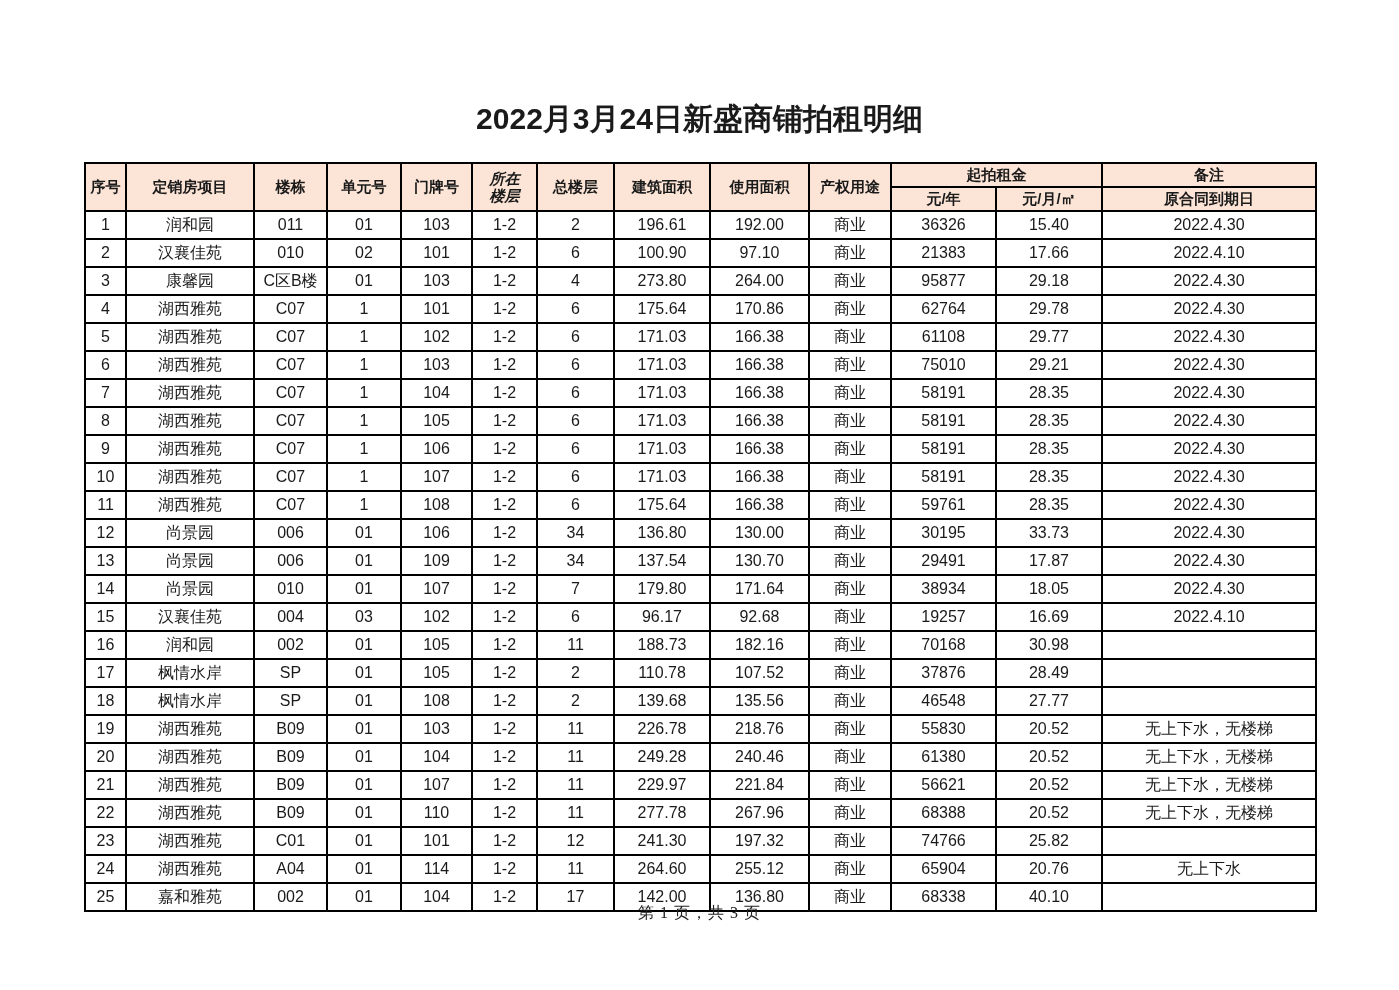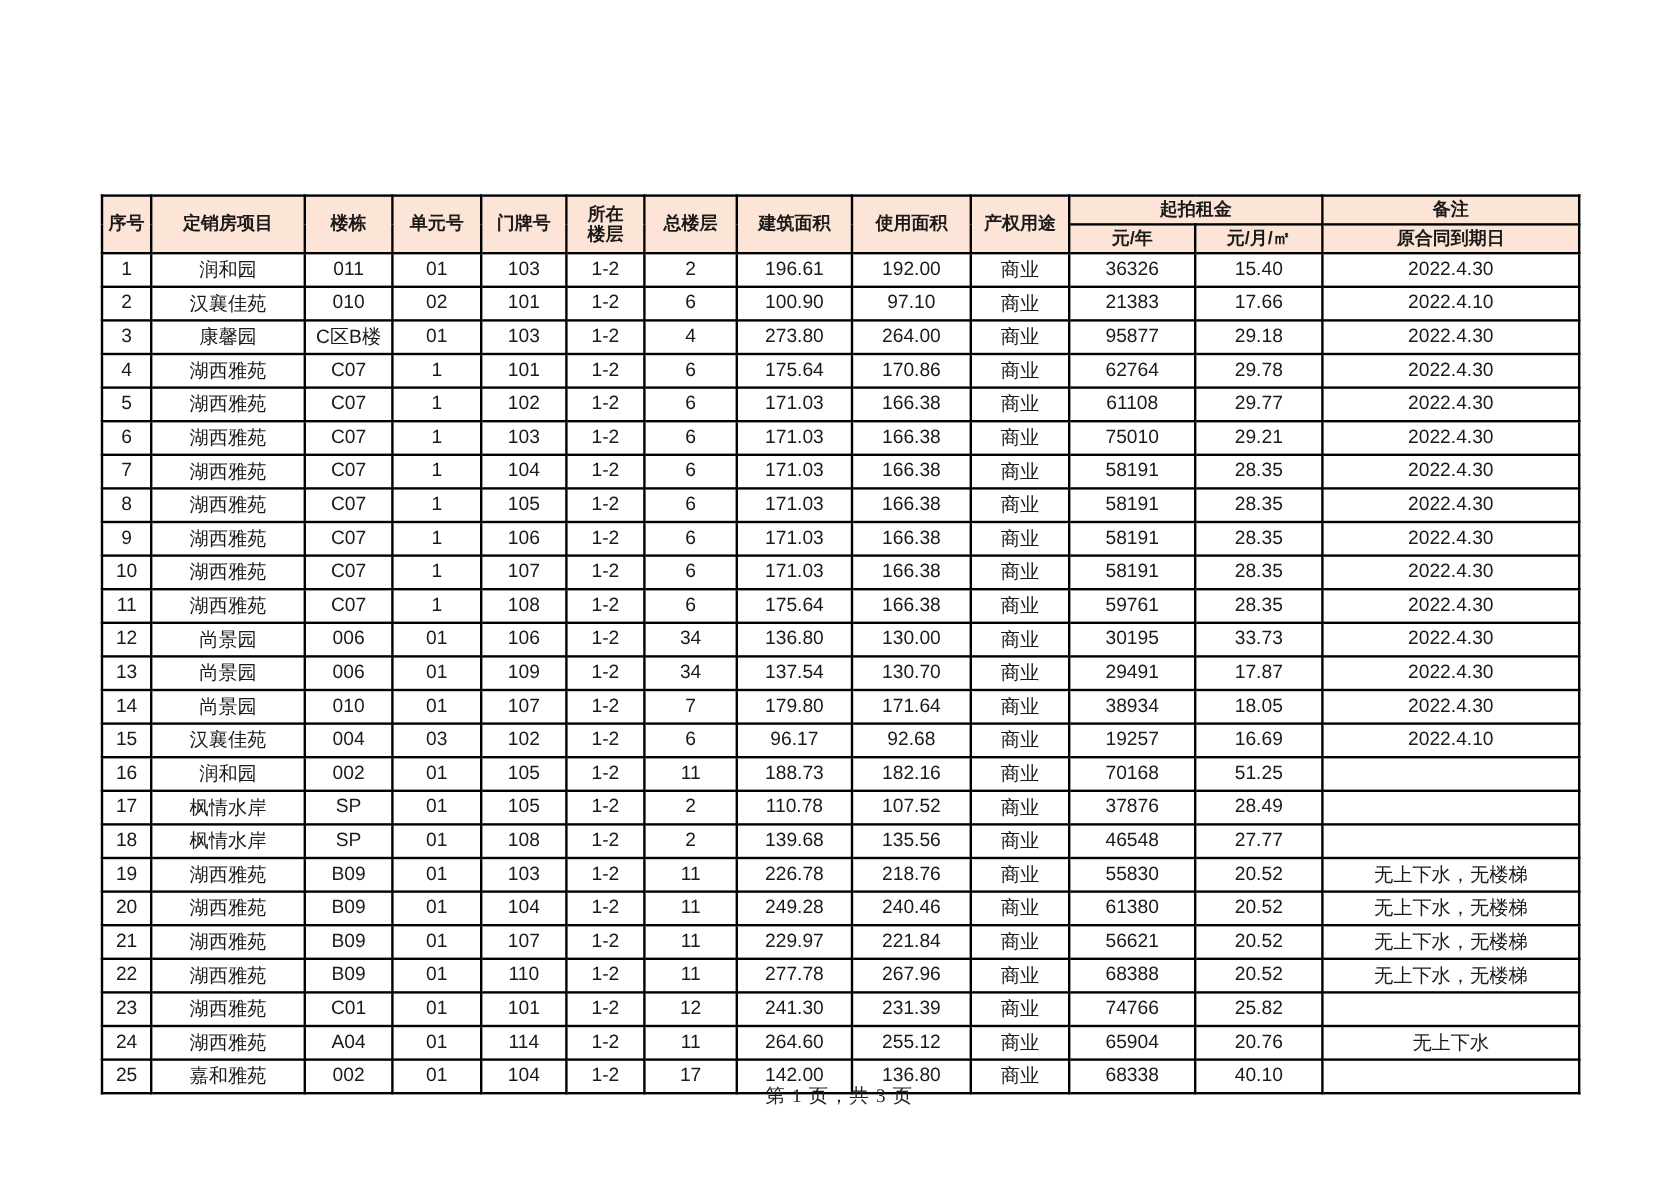--- a/index.html
+++ b/index.html
@@ -42,37 +42,38 @@
     font-weight: bold;
     height: 24px;
     line-height: 1.15;
   }
   .sheet tbody td {
     font-size: 16px;
     font-weight: normal;
     height: 28px;
     white-space: nowrap;
   }
-  .wrap2 { display: inline-block; width: 2.15em; white-space: normal; }
+  .wrap2 { display: inline-block; width: 2.15em; white-space: normal; font-style: italic; }
 
   .footer {
     position: absolute;
     top: 903px; left: 0; width: 100%;
     text-align: center;
     font-family: "Liberation Serif", serif;
     font-size: 16px;
     letter-spacing: 1px;
     color: #222;
   }
 </style>
 </head>
 <body>
 
 <div class="page">
 
+  <div class="title">2022月3月24日新盛商铺拍租明细</div>
 
   <table class="sheet">
     <colgroup>
       <col style="width:41px">
         <col style="width:128px">
         <col style="width:73px">
       <col style="width:74px">
         <col style="width:71px">
         <col style="width:65px">
       <col style="width:77px">
@@ -335,21 +336,21 @@
       <td>润和园</td>
       <td>002</td>
       <td>01</td>
       <td>105</td>
       <td>1-2</td>
       <td>11</td>
       <td>188.73</td>
       <td>182.16</td>
       <td>商业</td>
       <td>70168</td>
-      <td>51.25</td>
+      <td>30.98</td>
       <td></td>
     </tr>
         <tr>
       <td>17</td>
       <td>枫情水岸</td>
       <td>SP</td>
       <td>01</td>
       <td>105</td>
       <td>1-2</td>
       <td>2</td>
@@ -437,21 +438,21 @@
     </tr>
         <tr>
       <td>23</td>
       <td>湖西雅苑</td>
       <td>C01</td>
       <td>01</td>
       <td>101</td>
       <td>1-2</td>
       <td>12</td>
       <td>241.30</td>
-      <td>231.39</td>
+      <td>197.32</td>
       <td>商业</td>
       <td>74766</td>
       <td>25.82</td>
       <td></td>
     </tr>
         <tr>
       <td>24</td>
       <td>湖西雅苑</td>
       <td>A04</td>
       <td>01</td>

